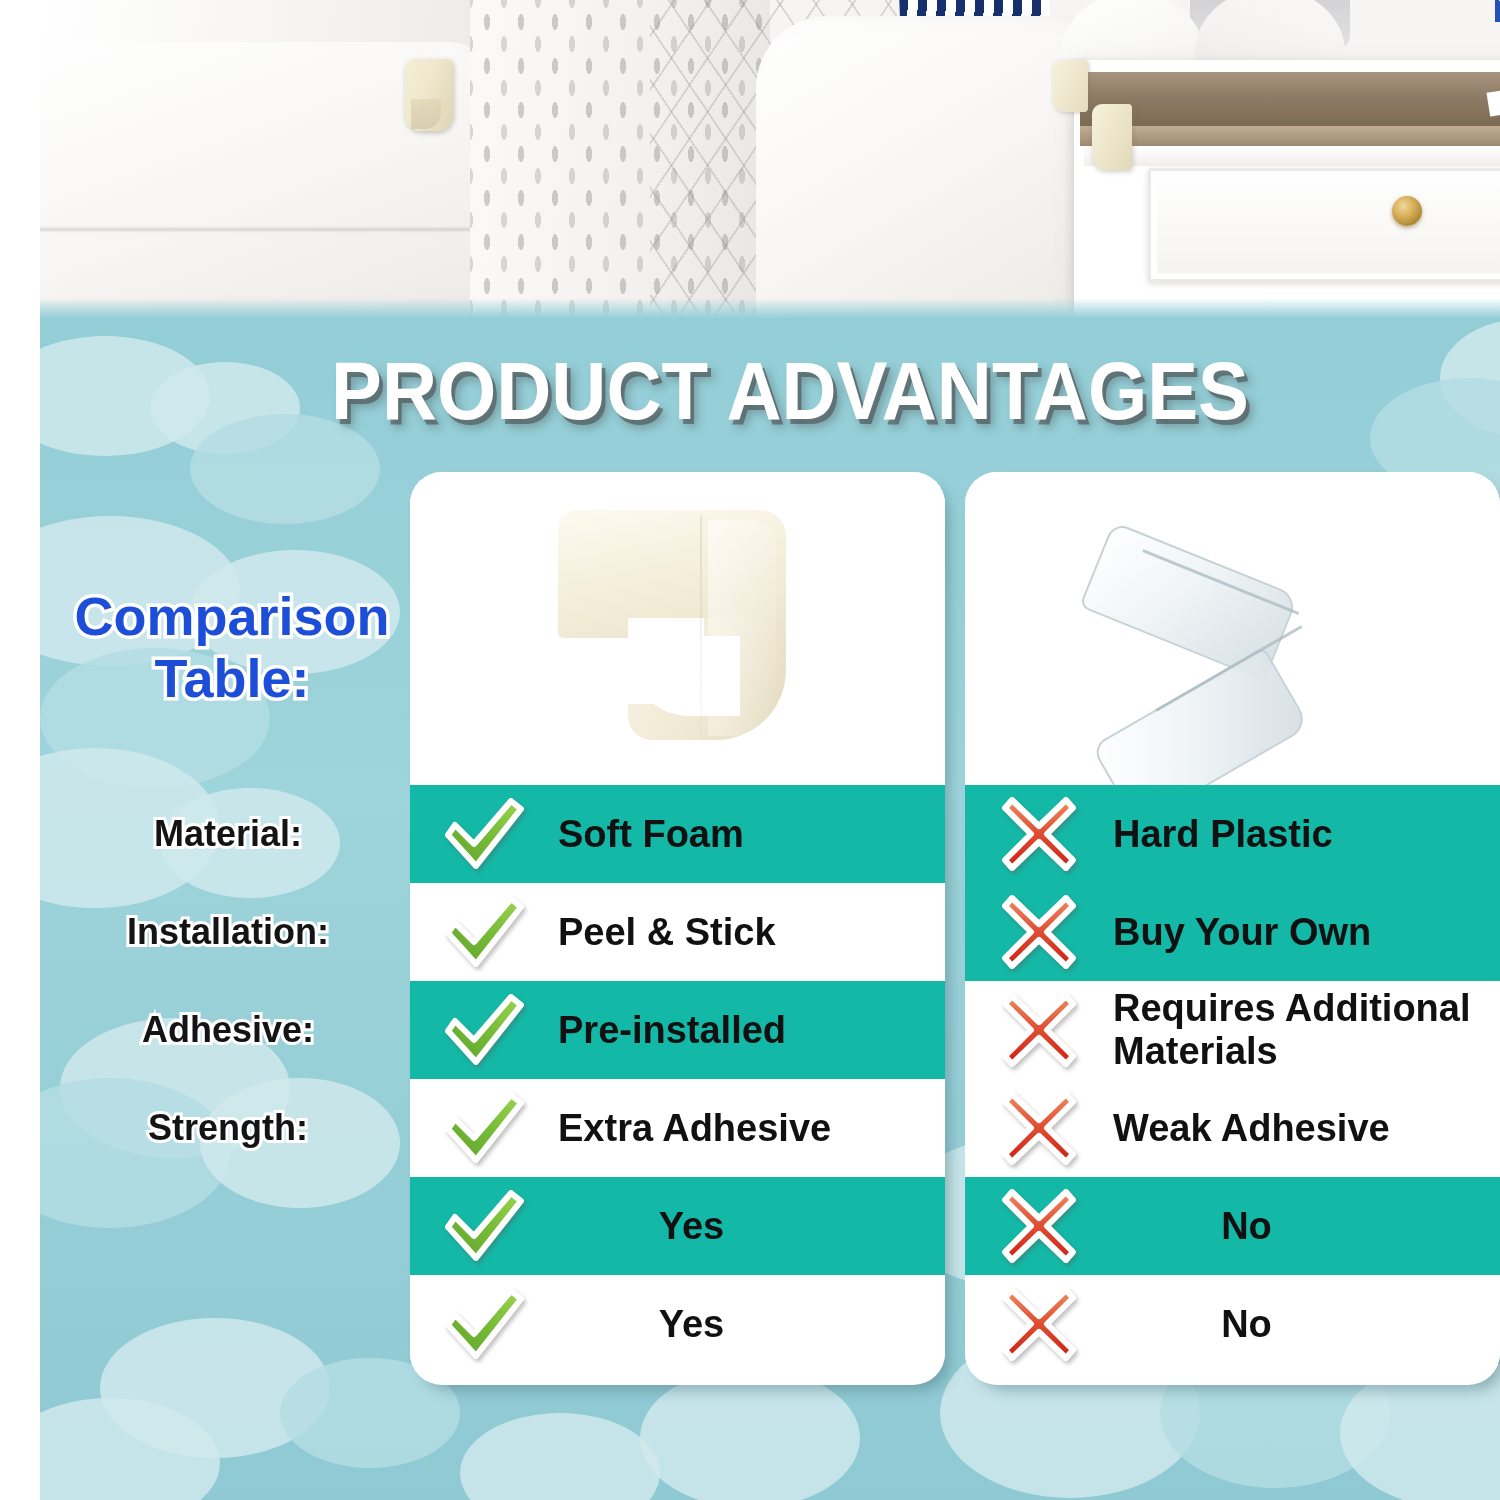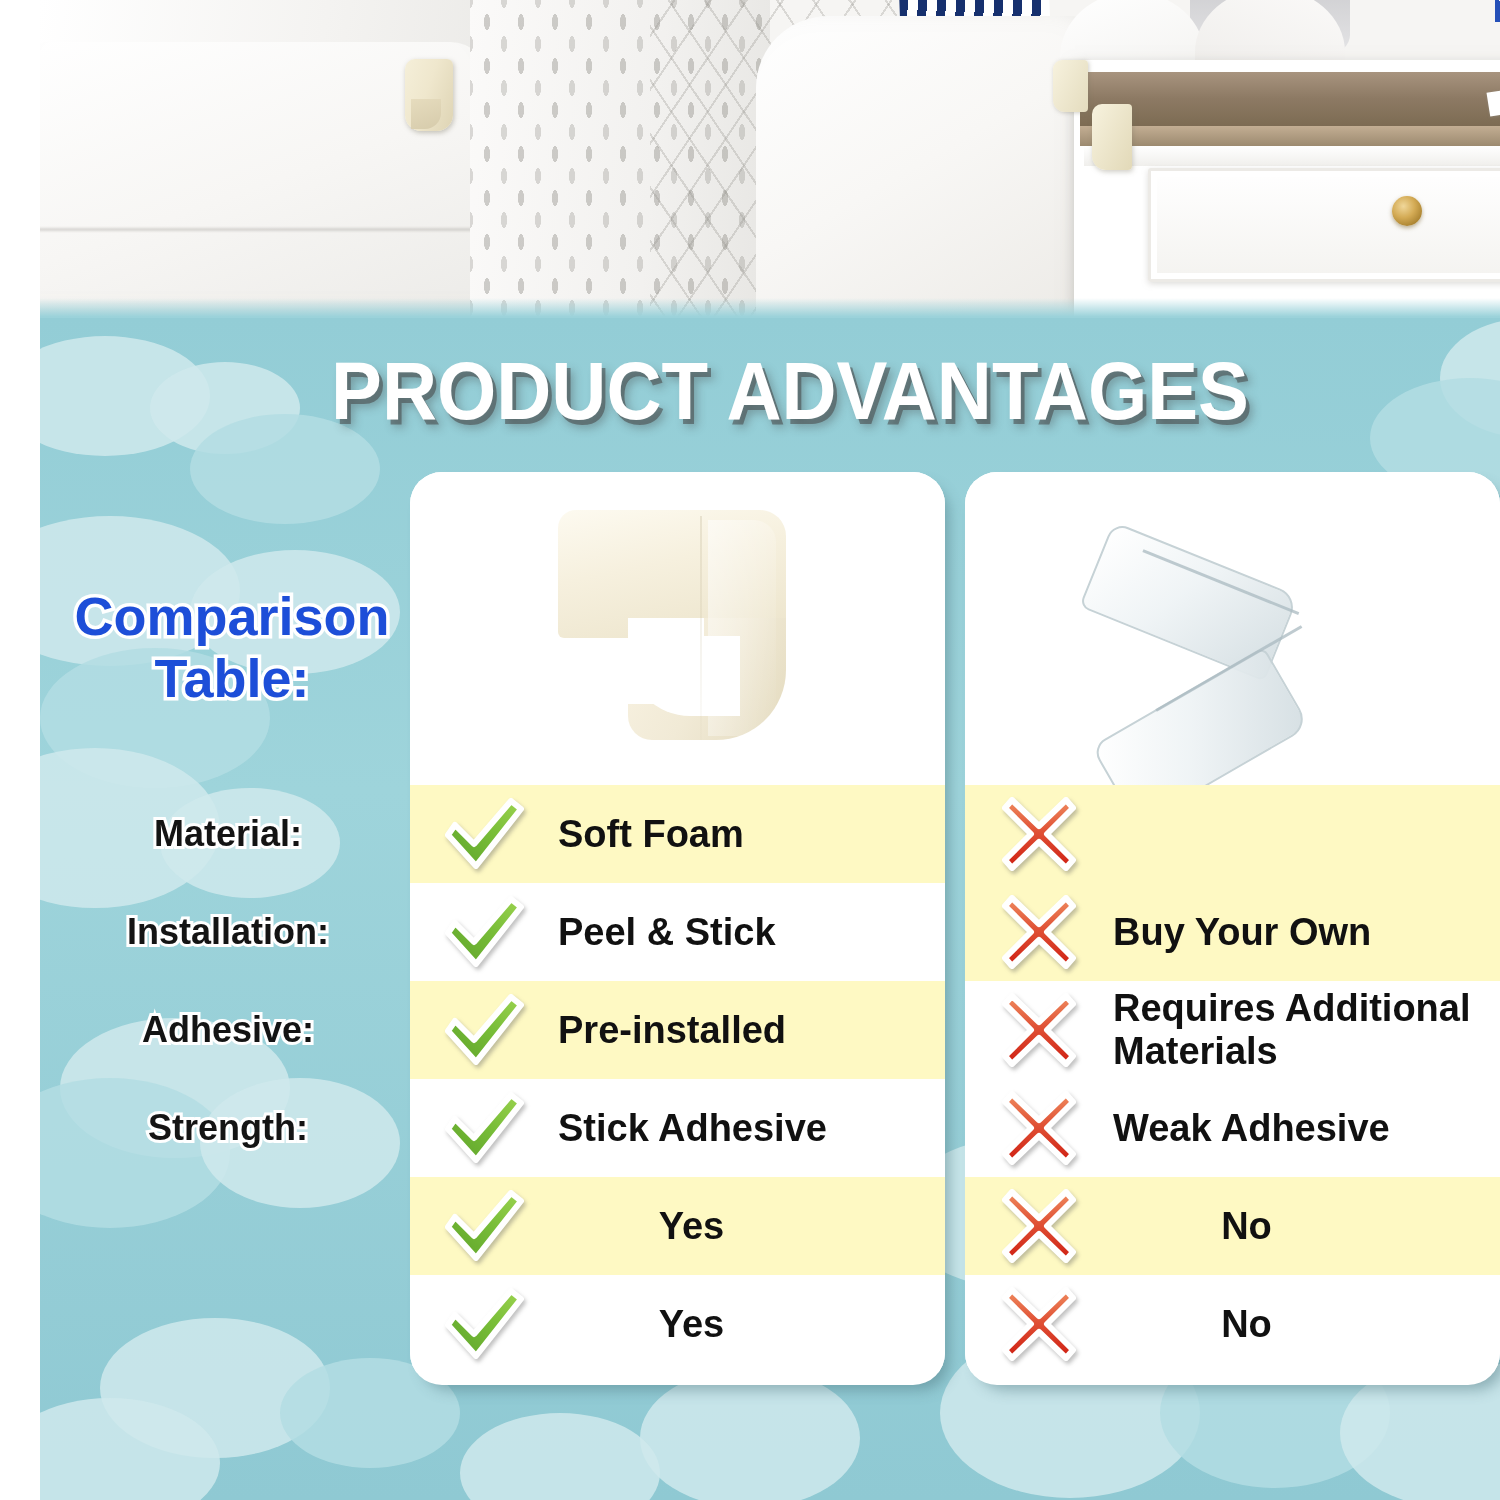--- a/index.html
+++ b/index.html
@@ -276,21 +276,21 @@
   }
 
   .rows { position: relative; }
   .row {
     height: 98px;
     display: flex;
     align-items: center;
     background: #ffffff;
     box-sizing: border-box;
   }
-  .row.alt { background: #fef9c3; align-items: center; }
+  .row.alt { background: #14b8a6; align-items: center; }
 
   .icon-cell {
     width: 148px;
     flex: 0 0 148px;
     display: flex;
     align-items: center;
     justify-content: center;
   }
   .val-cell {
     flex: 1 1 auto;
@@ -511,21 +511,21 @@
         </div>
         <div class="val-cell">Pre-installed</div>
       </div>
 
       <div class="row">
         <div class="icon-cell">
           <svg class="mark" width="86" height="74" viewBox="0 0 86 74">
             <path d="M7 38 L14 28 L33 47 L70 4 L80 12 L35 69 Z" fill="url(#gchk)" stroke="#ffffff" stroke-width="6" stroke-linejoin="round"></path>
           </svg>
         </div>
-        <div class="val-cell">Stick Adhesive</div>
+        <div class="val-cell">Extra Adhesive</div>
       </div>
 
       <div class="row alt">
         <div class="icon-cell">
           <svg class="mark" width="86" height="74" viewBox="0 0 86 74">
             <path d="M7 38 L14 28 L33 47 L70 4 L80 12 L35 69 Z" fill="url(#gchk)" stroke="#ffffff" stroke-width="6" stroke-linejoin="round"></path>
           </svg>
         </div>
         <div class="val-cell center">Yes</div>
       </div>
@@ -561,20 +561,21 @@
             <defs>
                 <linearGradient id="gx" x1="0" y1="0" x2="0" y2="1">
               <stop offset="0%" stop-color="#ef8a5e"></stop>
                   <stop offset="45%" stop-color="#e05236"></stop>
                   <stop offset="100%" stop-color="#cf1f12"></stop>
             </linearGradient>
               </defs>
             <path d="M13 6 L40 32 L67 6 L74 14 L48 40 L74 66 L67 74 L40 48 L13 74 L6 66 L32 40 L6 14 Z" fill="url(#gx)" stroke="#ffffff" stroke-width="6" stroke-linejoin="round"></path>
           </svg>
         </div>
+        <div class="val-cell">Hard Plastic</div>
       </div>
 
       <div class="row alt">
         <div class="icon-cell">
           <svg class="mark" width="80" height="80" viewBox="0 0 80 80">
             <path d="M13 6 L40 32 L67 6 L74 14 L48 40 L74 66 L67 74 L40 48 L13 74 L6 66 L32 40 L6 14 Z" fill="url(#gx)" stroke="#ffffff" stroke-width="6" stroke-linejoin="round"></path>
           </svg>
         </div>
         <div class="val-cell">Buy Your Own</div>
       </div>

